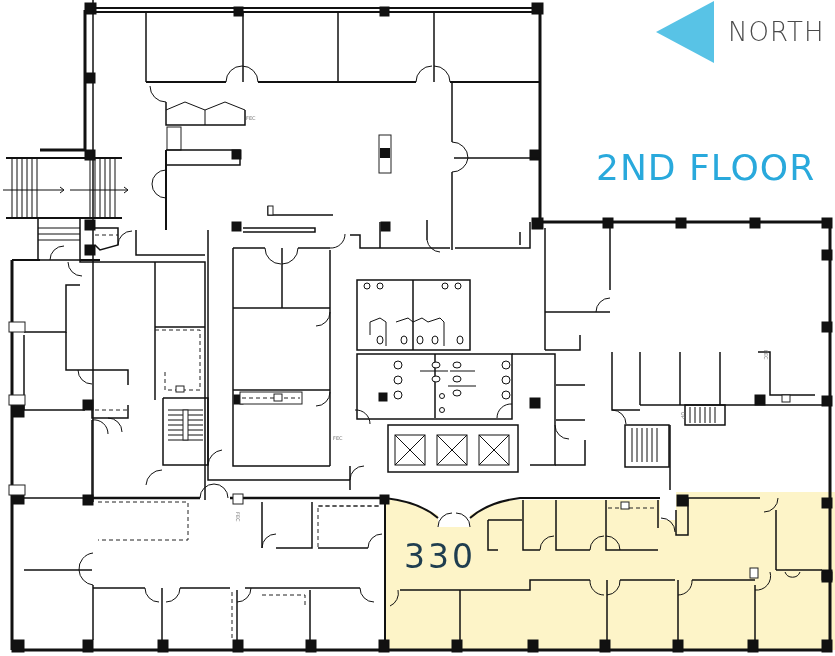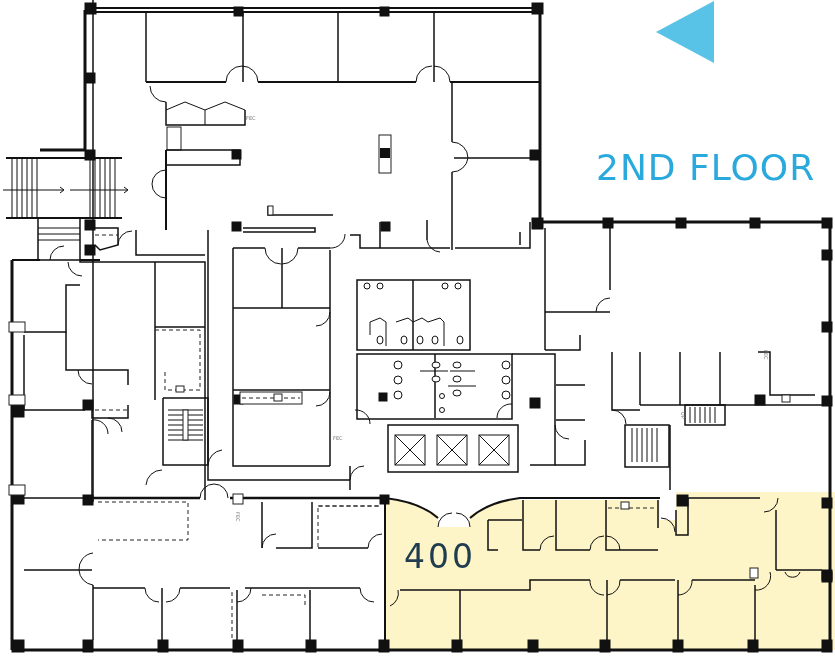--- a/index.html
+++ b/index.html
@@ -409,17 +409,18 @@
     <line class="wall" stroke-width="1.5" x1="755" y1="585" x2="755" y2="640"></line>
     <rect class="fix" x="750" y="568" width="8" height="10"></rect>
     <path class="door" d="M755,590 A14,14 0 0 0 770,572"></path>
     <path class="door" d="M785,572 A8,8 0 0 0 800,572"></path>
     <line class="wall" stroke-width="1.5" x1="776" y1="570" x2="822" y2="570"></line>
   </g>
 </svg>
 
 <div class="north">
   <div class="north-arrow"></div>
+  <span class="north-label">NORTH</span>
 </div>
 
 <div class="floor-title">2ND FLOOR</div>
 
-<div class="suite-label">400</div>
+<div class="suite-label">330</div>
 
 </body></html>

